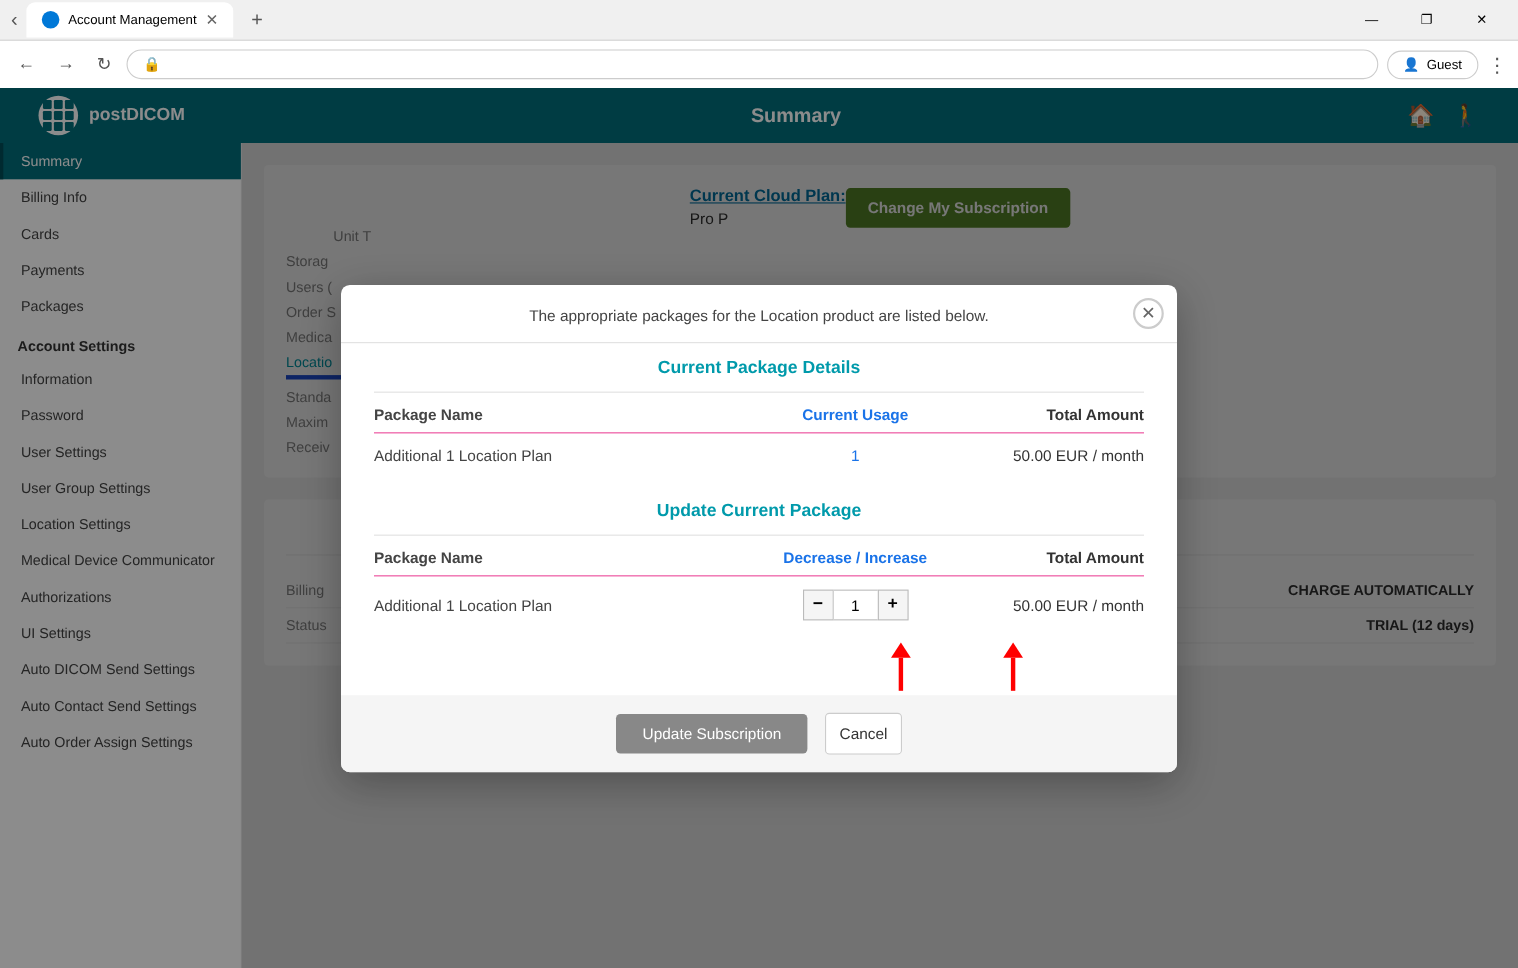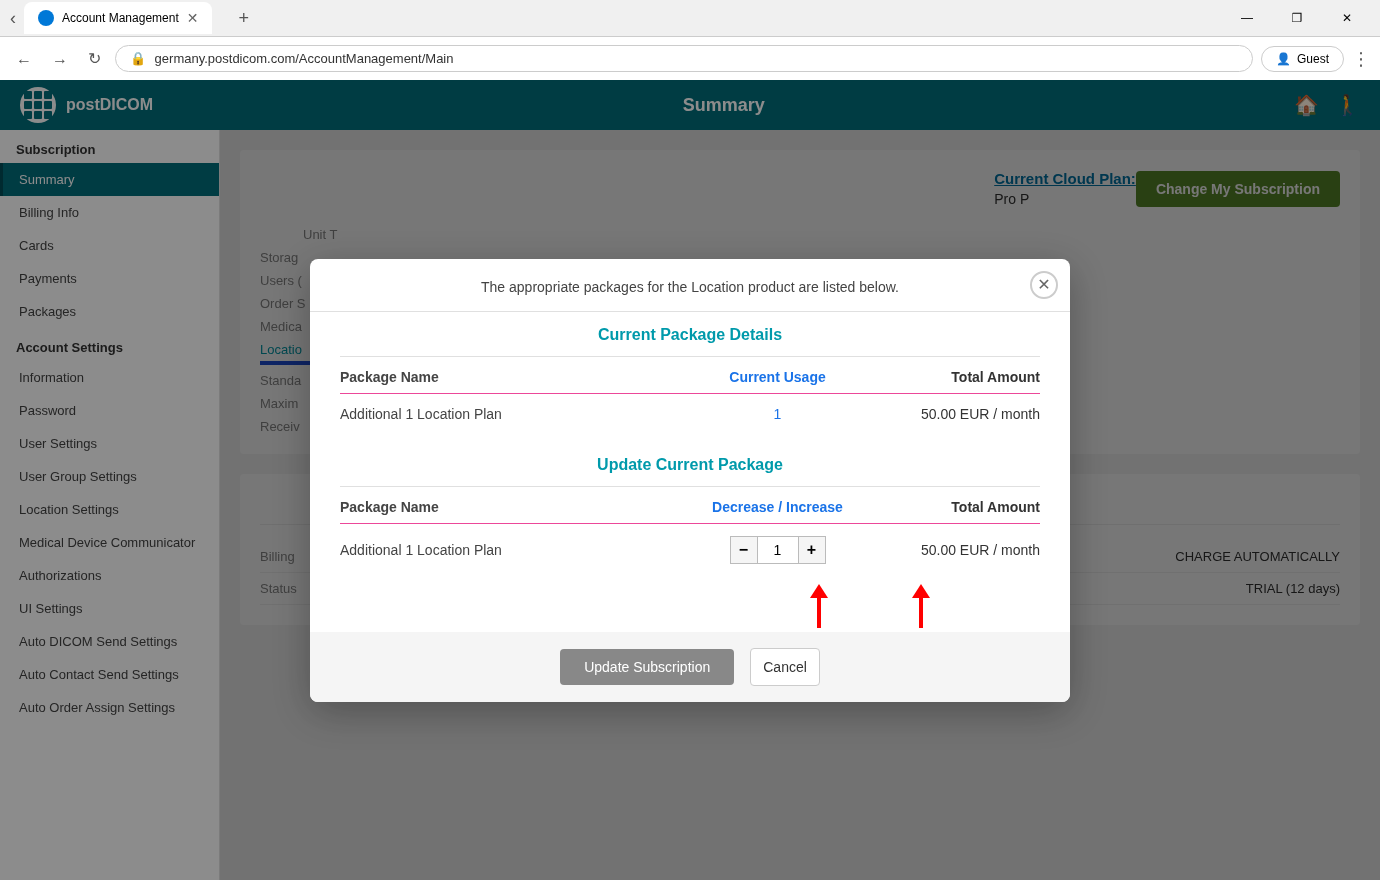--- a/index.html
+++ b/index.html
@@ -1,34 +1,34 @@
 <!DOCTYPE html>
 <html><head>
   <meta charset="utf-8">
   <style>
     * { margin: 0; padding: 0; box-sizing: border-box; }
     body { font-family: Arial, sans-serif; font-size: 13px; background: #f0f0f0; width: 1380px; height: 880px; overflow: hidden; }
     .browser-titlebar { display: flex; align-items: center; padding: 6px 10px; gap: 8px; height: 36px; }
-    .browser-tabs { display: flex; align-items: center; gap: 18px; }
+    .browser-tabs { display: flex; align-items: center; gap: 8px; }
     .browser-tab { background: #fff; border-radius: 8px 8px 0 0; padding: 6px 14px; display: flex; align-items: center; gap: 8px; font-size: 12px; height: 32px; min-width: 180px; }
     .browser-tab-icon { width: 16px; height: 16px; border-radius: 50%; background: #0078d7; display: inline-block; }
     .browser-tab-close { margin-left: auto; cursor: pointer; color: #666; font-size: 14px; }
     .browser-new-tab { background: none; border: none; font-size: 18px; color: #555; cursor: pointer; padding: 2px 8px; }
     .browser-window-controls { margin-left: auto; display: flex; gap: 4px; }
     .win-btn { width: 46px; height: 32px; display: flex; align-items: center; justify-content: center; background: none; border: none; cursor: pointer; font-size: 12px; }
 
     .browser-toolbar { background: #fff; padding: 4px 10px; display: flex; align-items: center; gap: 8px; height: 44px; border-top: 1px solid #ccc; }
     .nav-btn { background: none; border: none; cursor: pointer; color: #555; font-size: 16px; padding: 4px 6px; border-radius: 4px; }
     .address-bar { flex: 1; border: 1px solid #ccc; border-radius: 20px; padding: 5px 14px; font-size: 13px; color: #333; display: flex; align-items: center; gap: 8px; }
     .address-bar input { border: none; outline: none; flex: 1; font-size: 13px; color: #333; }
     .guest-btn { border: 1px solid #ccc; border-radius: 20px; padding: 5px 14px; display: flex; align-items: center; gap: 6px; font-size: 12px; cursor: pointer; background: #fff; }
     .more-btn { background: none; border: none; cursor: pointer; font-size: 18px; color: #555; }
 
     
-    .app-header { background: #006d7a; height: 50px; display: flex; align-items: center; padding: 0 20px; color: #fff; }
+    .app-header { background: #006d7a; height: 50px; display: flex; align-items: center; padding: 0 35px; color: #fff; }
     .app-logo { display: flex; align-items: center; gap: 10px; font-size: 16px; font-weight: bold; }
     .logo-icon { width: 36px; height: 36px; border-radius: 50%; background: #fff; display: flex; align-items: center; justify-content: center; }
     .logo-grid { display: grid; grid-template-columns: repeat(3,8px); gap: 2px; }
     .logo-dot { width: 8px; height: 8px; background: #006d7a; border-radius: 1px; }
     .header-title { flex: 1; text-align: center; font-size: 18px; font-weight: bold; }
     .header-icons { display: flex; gap: 16px; font-size: 20px; }
 
     
     .app-body { display: flex; height: calc(880px - 50px - 80px); }
 
@@ -37,21 +37,21 @@
     .sidebar-section-label { font-weight: bold; color: #333; padding: 12px 16px 6px; font-size: 13px; }
     .sidebar-item { padding: 9px 16px; cursor: pointer; color: #444; font-size: 13px; border-left: 3px solid transparent; }
     .sidebar-item.active { background: #006d7a; color: #fff; border-left-color: #004d58; }
 
     
     .main-content { flex: 1; background: #f5f5f5; overflow-y: auto; padding: 20px; position: relative; }
 
     
     .page-card { background: #fff; border-radius: 4px; padding: 20px; margin-bottom: 20px; }
     .page-card-title { color: #0077aa; font-size: 15px; font-weight: bold; text-decoration: underline; margin-bottom: 4px; }
-    .current-plan-header { display: flex; align-items: center; justify-content: flex-end; margin-bottom: 20px; }
+    .current-plan-header { display: flex; align-items: center; justify-content: center; }
     .change-sub-btn { background: #5a8a2a; color: #fff; border: none; border-radius: 4px; padding: 10px 20px; font-size: 14px; cursor: pointer; font-weight: bold; }
 
     
     .overlay { position: fixed; top: 80px; left: 0; right: 0; bottom: 0; background: rgba(0,0,0,0.45); z-index: 100; display: flex; align-items: center; justify-content: center; }
     .modal { background: #fff; border-radius: 8px; width: 760px; max-width: 90%; box-shadow: 0 10px 40px rgba(0,0,0,0.3); overflow: hidden; position: relative; }
     .modal-close { position: absolute; top: 12px; right: 12px; background: #fff; border: 2px solid #ccc; border-radius: 50%; width: 28px; height: 28px; display: flex; align-items: center; justify-content: center; cursor: pointer; font-size: 16px; color: #666; }
     .modal-intro { padding: 20px 30px 16px; text-align: center; font-size: 14px; color: #444; border-bottom: 1px solid #e0e0e0; }
 
     .modal-section-header { text-align: center; padding: 14px 0 0; }
     .modal-section-title { color: #009aab; font-size: 16px; font-weight: bold; border-bottom: 1px solid #e0e0e0; padding-bottom: 12px; margin: 0 30px; }
@@ -81,21 +81,21 @@
 
     .modal-footer { background: #f5f5f5; padding: 16px 30px; display: flex; align-items: center; justify-content: center; gap: 16px; }
     .update-sub-btn { background: #888; color: #fff; border: none; border-radius: 4px; padding: 10px 24px; font-size: 14px; cursor: pointer; }
     .cancel-btn { background: #fff; color: #333; border: 1px solid #ccc; border-radius: 4px; padding: 10px 12px; font-size: 14px; cursor: pointer; }
 
     
     .sub-details-card { background: #fff; border-radius: 4px; padding: 20px; }
     .sub-details-title { text-align: center; font-size: 16px; font-weight: bold; color: #333; margin-bottom: 16px; border-bottom: 1px solid #eee; padding-bottom: 12px; }
     .sub-detail-row { display: flex; padding: 8px 0; border-bottom: 1px solid #f0f0f0; }
     .sub-detail-label { color: #888; width: 120px; }
-    .sub-detail-value { font-weight: normal; color: #333; margin-left: auto; }
+    .sub-detail-value { font-weight: bold; color: #333; margin-left: auto; }
   </style>
 </head>
 <body>
 
 <div>
 
   <div class="browser-titlebar">
     <div style="font-size:18px; color:#555; cursor:pointer;">‹</div>
     <div class="browser-tabs">
       <div class="browser-tab">
@@ -111,21 +111,20 @@
       <button class="win-btn close">✕</button>
     </div>
   </div>
 
   <div class="browser-toolbar">
     <button class="nav-btn">←</button>
     <button class="nav-btn">→</button>
     <button class="nav-btn">↻</button>
     <div class="address-bar">
       <span style="color:#555;">🔒</span>
-      <input type="text" value="germany.postdicom.com/AccountManagement/Main" style="">
     </div>
     <button class="guest-btn">
       <span>👤</span>
       <span>Guest</span>
     </button>
     <button class="more-btn">⋮</button>
   </div>
 </div>
 
 <div class="app-header">
@@ -148,21 +147,20 @@
   <div class="header-title">Summary</div>
   <div class="header-icons">
     <span style="cursor:pointer;">🏠</span>
     <span style="cursor:pointer;">🚶</span>
   </div>
 </div>
 
 <div class="app-body">
 
   <div class="sidebar">
-    <div class="sidebar-section-label">Subscription</div>
     <div class="sidebar-item active">Summary</div>
     <div class="sidebar-item">Billing Info</div>
     <div class="sidebar-item">Cards</div>
     <div class="sidebar-item">Payments</div>
     <div class="sidebar-item">Packages</div>
 
     <div class="sidebar-section-label">Account Settings</div>
     <div class="sidebar-item">Information</div>
     <div class="sidebar-item">Password</div>
     <div class="sidebar-item">User Settings</div>

